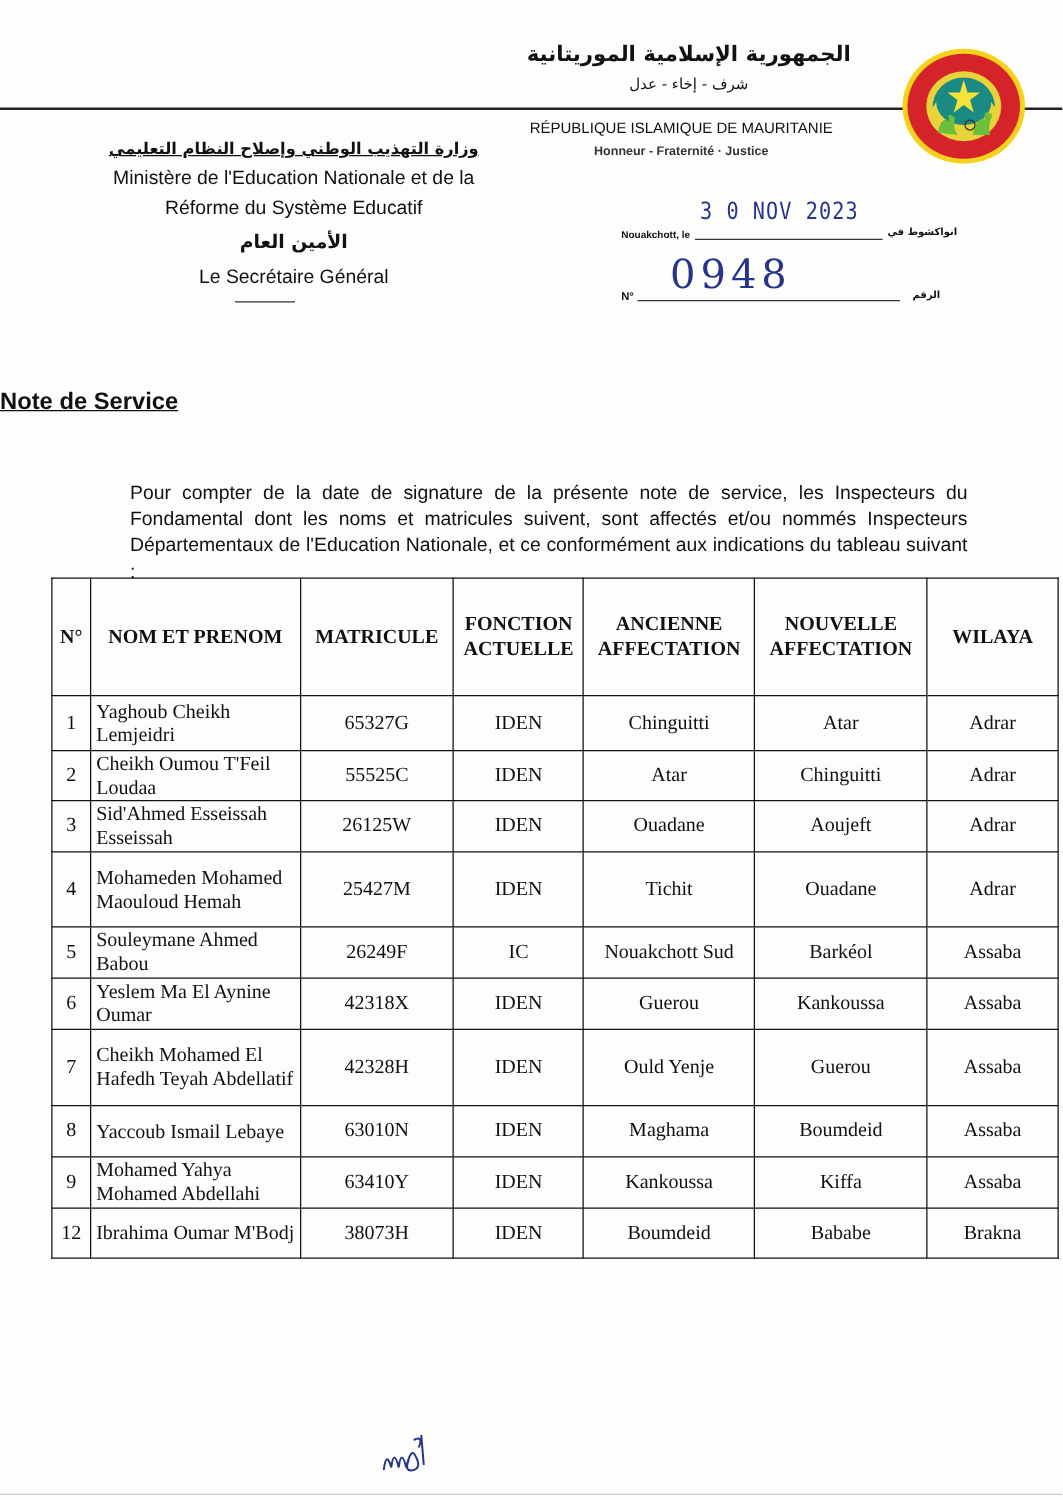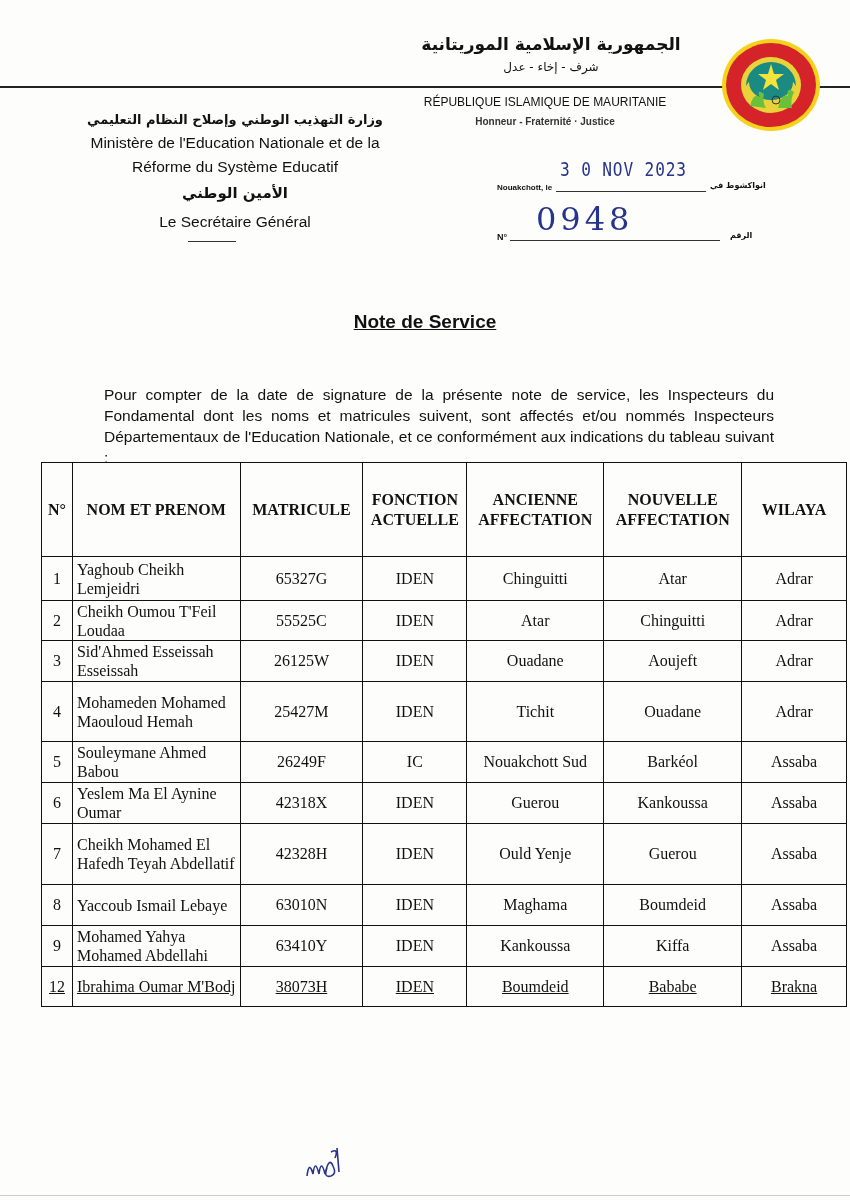--- a/index.html
+++ b/index.html
@@ -4,35 +4,35 @@
 <style>
   html, body { margin:0; padding:0; }
   body { width:850px; height:1200px; background:#fdfdfc; position:relative; overflow:hidden; color:#111; font-family:"Liberation Sans", sans-serif; }
   .abs { position:absolute; }
   .ar-title { left:418px; top:34px; width:266px; text-align:center; font-family:"DejaVu Sans", sans-serif; font-weight:bold; font-size:17px; direction:rtl; }
   .ar-motto { left:418px; top:60px; width:266px; text-align:center; font-family:"DejaVu Sans", sans-serif; font-size:12px; direction:rtl; }
   .hline { left:0; top:86px; width:850px; height:2px; background:#222; }
   .emblem { left:716px; top:36px; width:110px; height:98px; }
   .rep-fr { left:405px; top:95px; width:280px; text-align:center; font-weight:normal; font-size:12px; }
   .rep-motto { left:405px; top:116px; width:280px; text-align:center; font-weight:bold; font-size:10px; color:#333; }
-  .min-ar { left:60px; top:112px; width:350px; text-align:center; font-family:"DejaVu Sans", sans-serif; font-size:13px; direction:rtl; font-weight:bold; }
+  .min-ar { left:60px; top:112px; width:350px; text-align:center; font-family:"DejaVu Sans", sans-serif; font-size:13px; direction:rtl; font-weight:bold;text-decoration:underline; }
   .min-fr1 { left:55px; top:134px; width:360px; text-align:center; font-size:15.5px; }
   .min-fr2 { left:55px; top:158px; width:360px; text-align:center; font-size:15.5px; }
   .sg-ar { left:60px; top:184px; width:350px; text-align:center; font-family:"DejaVu Sans", sans-serif; font-size:15px; font-weight:bold; direction:rtl; }
   .sg-fr { left:55px; top:213px; width:360px; text-align:center; font-size:15.5px; }
   .sg-line { left:188px; top:241px; width:48px; height:1px; background:#333; }
   .date-stamp { left:560px; top:158px; font-family:"DejaVu Sans Mono", monospace; font-size:19px; color:#27348b; letter-spacing:1px; transform:scaleX(0.85); transform-origin:left; }
   .nkc-label { left:497px; top:183px; font-size:8px; font-weight:bold; }
   .nkc-line { left:556px; top:191px; width:150px; border-bottom:1px solid #333; }
   .nkc-ar { left:710px; top:181px; font-family:"DejaVu Sans", sans-serif; font-size:8px; font-weight:bold; }
   .no-label { left:497px; top:232px; font-size:9px; font-weight:bold; }
   .no-line { left:510px; top:240px; width:210px; border-bottom:1px solid #333; }
   .no-ar { left:730px; top:231px; font-family:"DejaVu Sans", sans-serif; font-size:8px; font-weight:bold; }
   .no-hand { left:536px; top:200px; font-family:"DejaVu Serif", serif; font-size:32px; color:#27348b; letter-spacing:4px; }
-  .note-title { left:0; top:311px; width:850px; text-align:center; font-size:19px; font-weight:bold; text-decoration:underline; }
+  .note-title { left:0; top:311px; width:850px; text-align:left; font-size:19px; font-weight:bold; text-decoration:underline; }
   .intro { left:104px; top:351px; width:670px; font-size:15.5px; line-height:21px; text-align:justify;margin-top:33px; }
   table.grid { position:absolute; left:41px; top:462px; width:806px; border-collapse:collapse; font-family:"Liberation Serif", serif; font-size:16px; }
   table.grid th, table.grid td { border:1.3px solid #111; padding:0 3px; text-align:center; vertical-align:middle; }
   table.grid th { font-weight:bold; height:93px; line-height:20px; font-size:16px; }
   table.grid td.name { text-align:left; line-height:19px; padding-left:4px; }
   table.grid td.num { padding:0 2px; }
   .sig { left:303px; top:1146px; width:46px; height:36px; }
   .bottom-line { left:0; top:1195px; width:850px; height:1px; background:#ccc; }
 </style>
 </head>
@@ -55,21 +55,21 @@
     <circle cx="60" cy="64" r="4" fill="none" stroke="#333" stroke-width="1"></circle>
   </svg>
 </div>
 
 <div class="abs rep-fr">RÉPUBLIQUE ISLAMIQUE DE MAURITANIE</div>
 <div class="abs rep-motto">Honneur - Fraternité · Justice</div>
 
 <div class="abs min-ar">وزارة التهذيب الوطني وإصلاح النظام التعليمي</div>
 <div class="abs min-fr1">Ministère de l'Education Nationale  et de la</div>
 <div class="abs min-fr2">Réforme  du Système Educatif</div>
-<div class="abs sg-ar">الأمين الوطني</div>
+<div class="abs sg-ar">الأمين العام</div>
 <div class="abs sg-fr">Le Secrétaire Général</div>
 <div class="abs sg-line"></div>
 
 <div class="abs date-stamp">3 0 NOV 2023</div>
 <div class="abs nkc-label">Nouakchott, le</div>
 <div class="abs nkc-line"></div>
 <div class="abs nkc-ar">انواكشوط في</div>
 <div class="abs no-label">N°</div>
 <div class="abs no-line"></div>
 <div class="abs no-ar">الرقم</div>
@@ -174,21 +174,21 @@
       </tr>
       <tr style="height: 41px;">
         <td class="num">9</td>
         <td class="name">Mohamed Yahya Mohamed Abdellahi</td>
         <td>63410Y</td>
         <td>IDEN</td>
         <td>Kankoussa</td>
         <td>Kiffa</td>
         <td>Assaba</td>
       </tr>
-      <tr style="height: 40px; text-decoration: underline;">
+      <tr style="height: 40px;">
         <td class="num">12</td>
         <td class="name">Ibrahima Oumar M'Bodj</td>
         <td>38073H</td>
         <td>IDEN</td>
         <td>Boumdeid</td>
         <td>Bababe</td>
         <td>Brakna</td>
       </tr>
     </tbody>
 </table>

